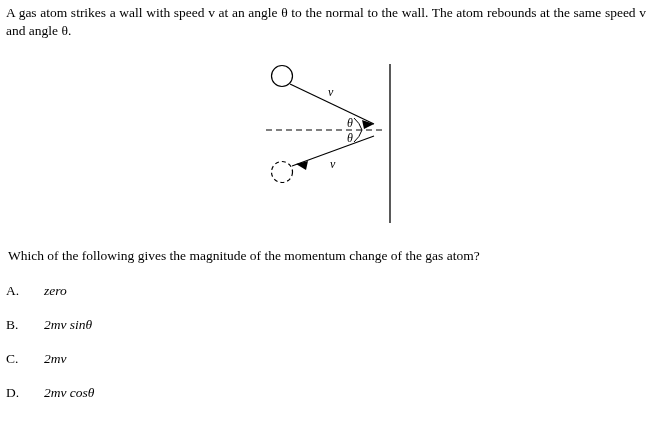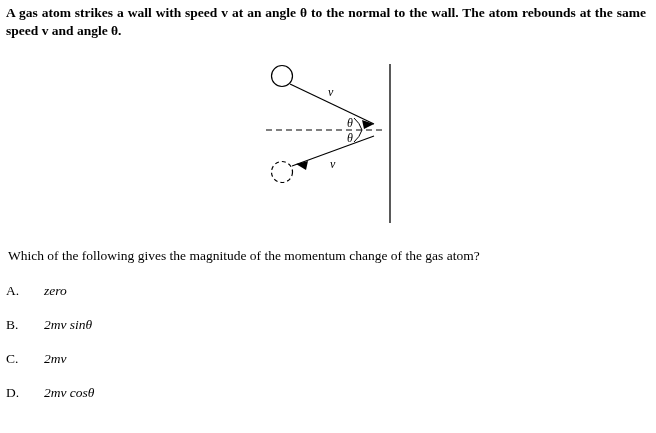--- a/index.html
+++ b/index.html
@@ -22,21 +22,20 @@
     height: 433px;
   }
   .stem {
     position: absolute;
     left: 6px;
     top: 4px;
     width: 640px;
     font-size: 13.5px;
     line-height: 1.35;
     text-align: justify;
-    font-weight: bold;
   }
 
   .figure {
     position: absolute;
     left: 250px;
     top: 58px;
     width: 170px;
     height: 170px;
   }
 

